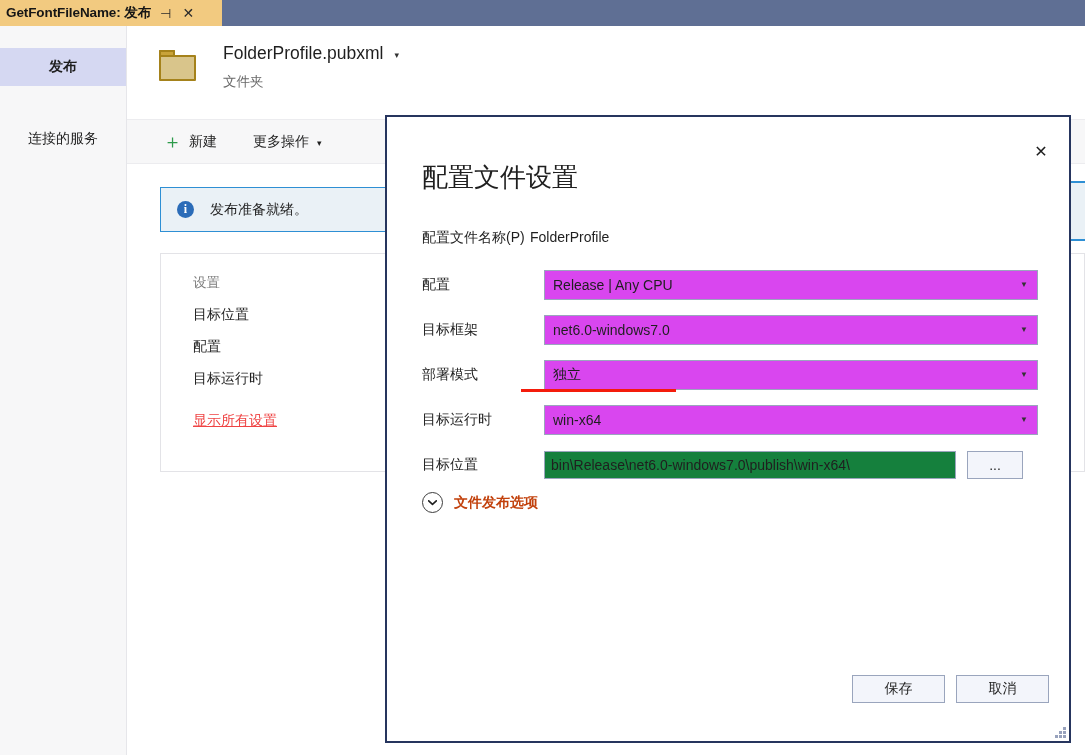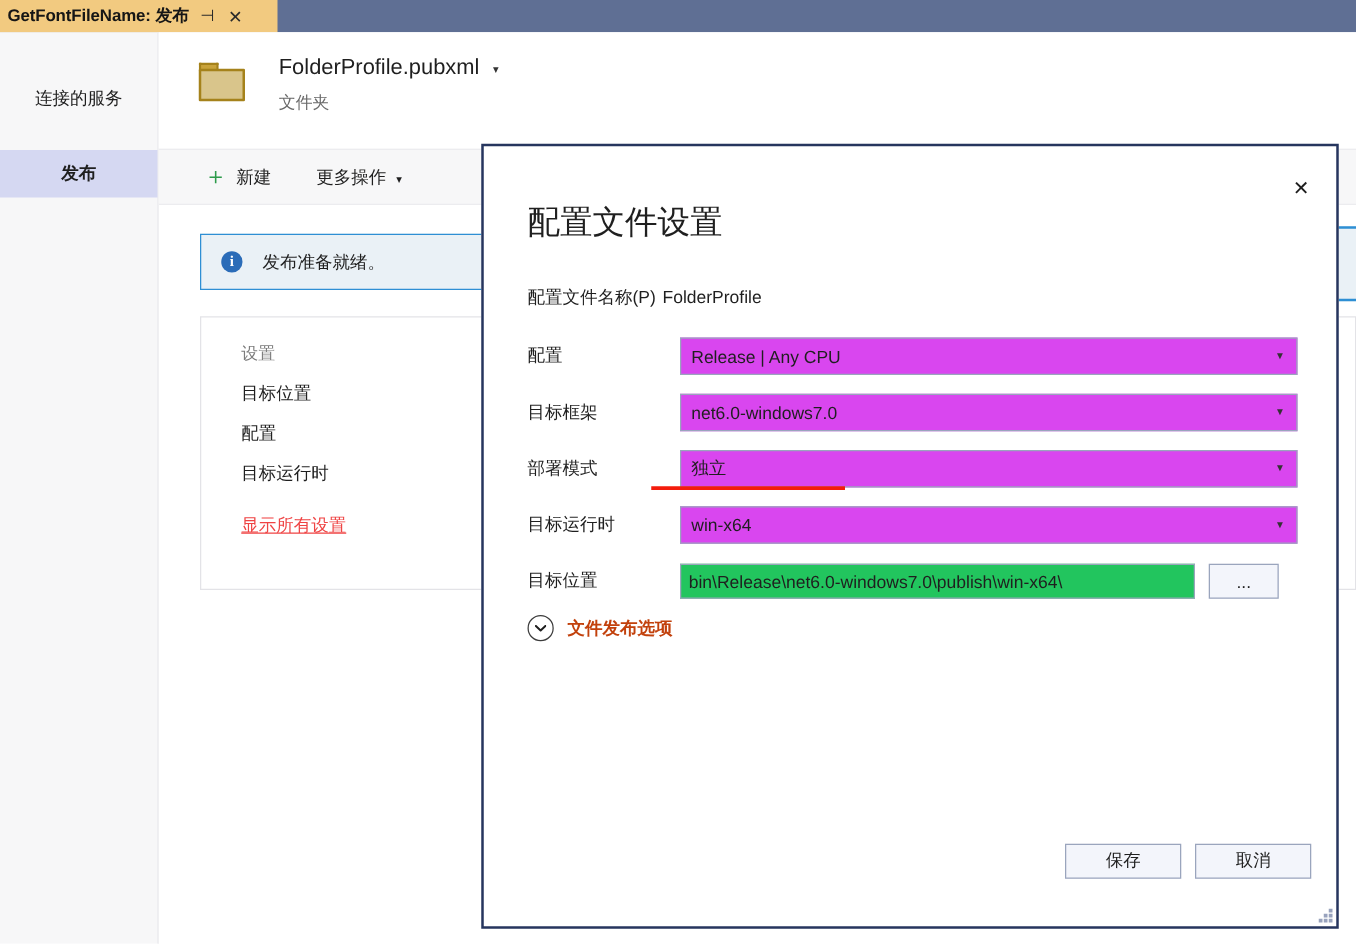--- a/index.html
+++ b/index.html
@@ -329,21 +329,21 @@
   .combo-caret {
     position: absolute;
     right: 9px;
     font-size: 8px;
     color: #333;
     line-height: 1;
   }
   .textbox {
     flex: 0 0 412px;
     height: 28px;
-    background: #22c55e;
+    background: #15803d;
     border: 1px solid #9aa5bd;
     box-sizing: border-box;
     display: flex;
     align-items: center;
     font-size: 14px;
     color: #1f1f1f;
   }
   .textbox span { margin-left: 6px; }
   .browse-btn {
     margin-left: 11px;
@@ -432,25 +432,25 @@
   <div class="tab-active">
     <span class="tab-title">GetFontFileName: 发布</span>
     <span class="tab-pin">⊣</span>
     <span class="tab-close">✕</span>
   </div>
 </div>
 
 <div class="page">
 
   <div class="leftnav">
+    <div class="nav-item selected">
+      <span>发布</span>
+    </div>
     <div class="nav-item nav-services">
       <span>连接的服务</span>
-    </div>
-    <div class="nav-item selected">
-      <span>发布</span>
     </div>
   </div>
 
   <div class="main">
 
     <div class="profile-header">
       <div class="folder-icon">
         <div class="tab-part"></div>
         <div class="body-part"></div>
       </div>

